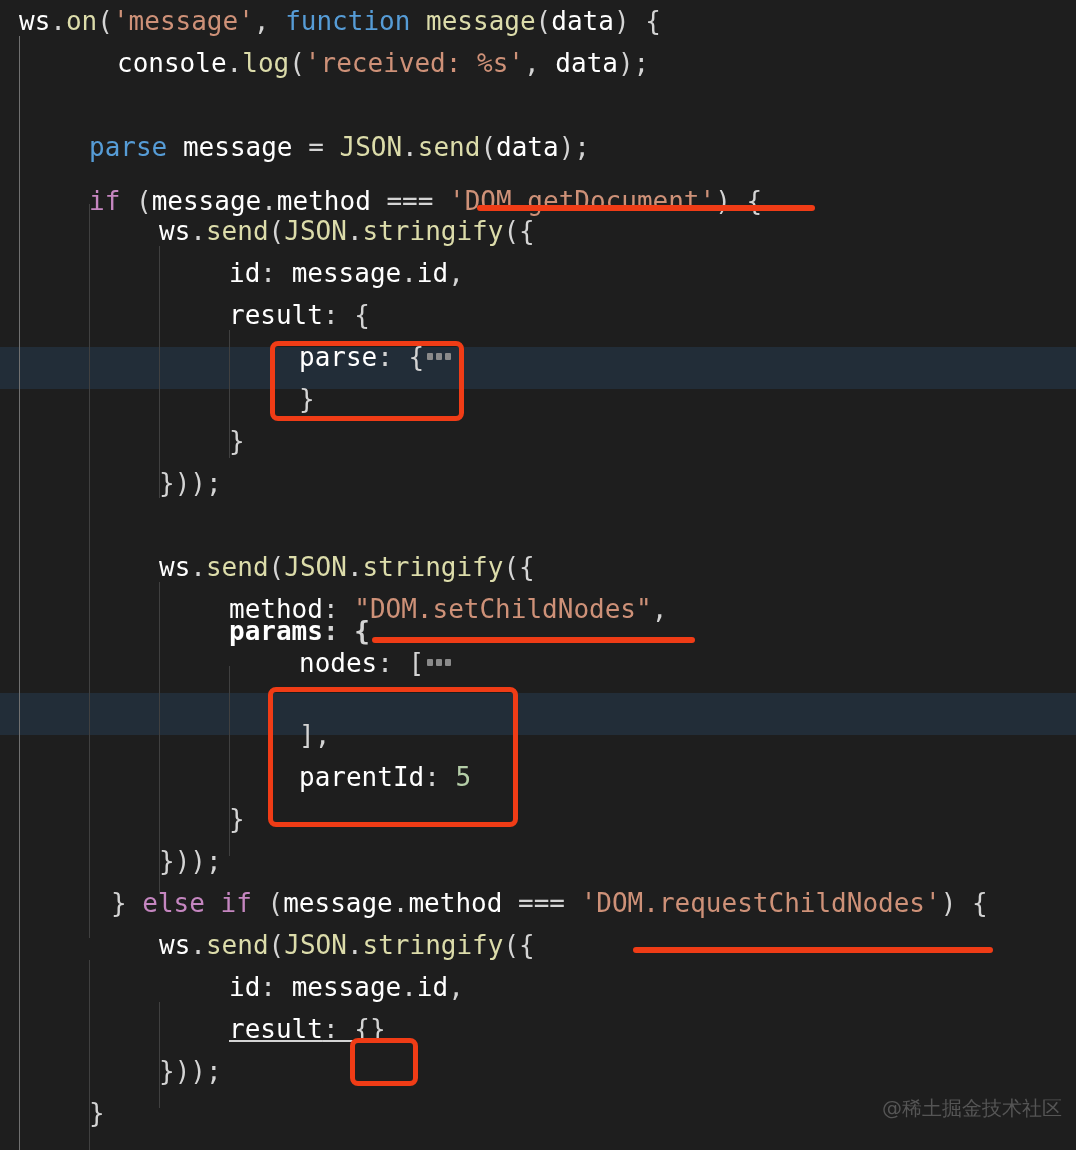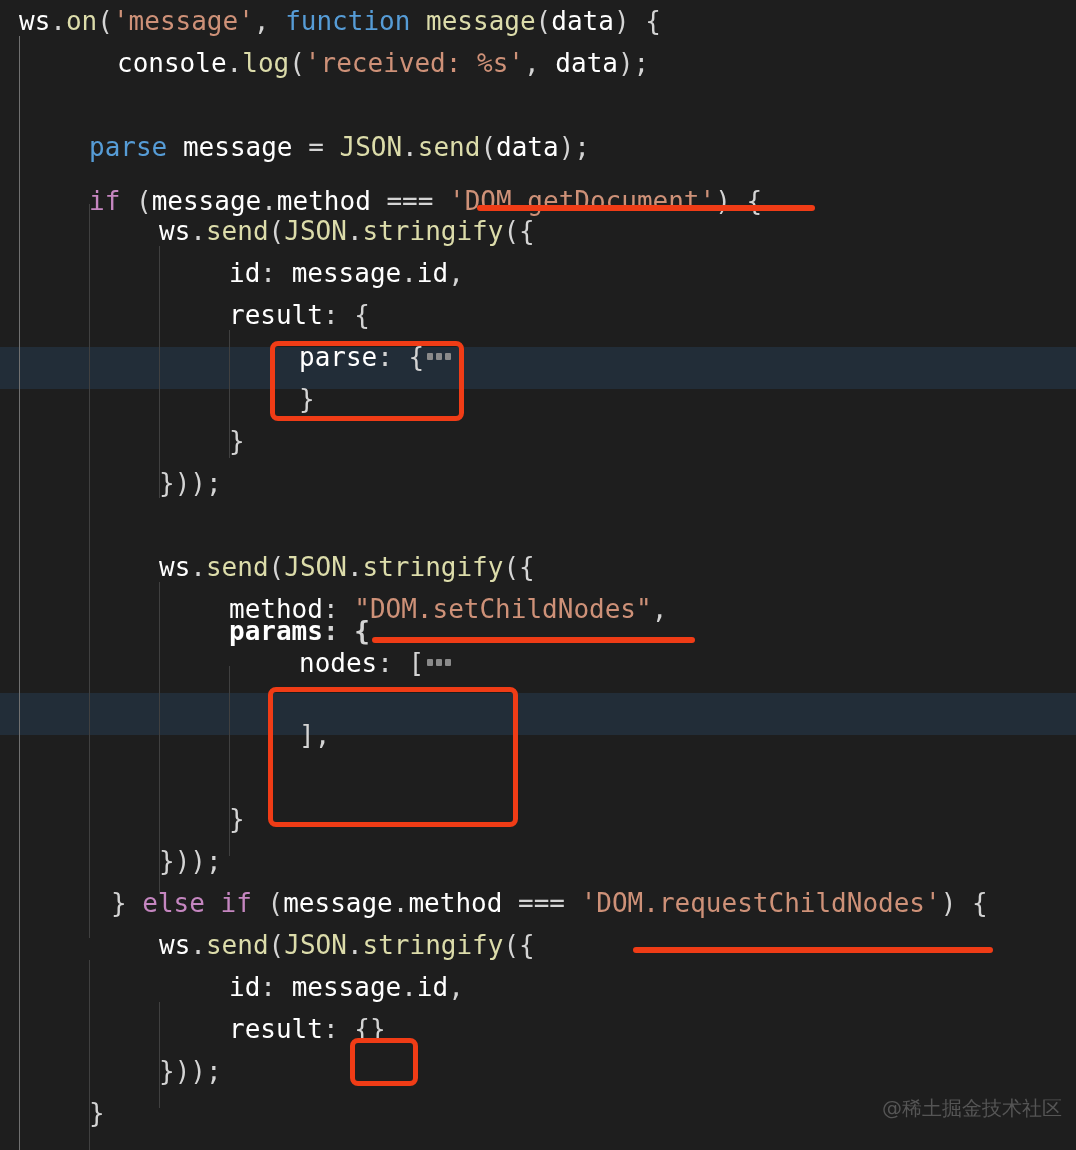--- a/index.html
+++ b/index.html
@@ -167,32 +167,33 @@
   <div class="code-line" style="top:546px; padding-left:159px;"><span class="t-var">ws</span><span class="t-punc">.</span><span class="t-fn">send</span><span class="t-punc">(</span><span class="t-fn">JSON</span><span class="t-punc">.</span><span class="t-fn">stringify</span><span class="t-punc">({</span></div>
 
   <div class="code-line" style="top:588px; padding-left:229px;"><span class="t-var">method</span><span class="t-punc">: </span><span class="t-str">"DOM.setChildNodes"</span><span class="t-punc">,</span></div>
 
   <div class="code-line" style="top:610px; padding-left:229px;font-weight:bold;"><span class="t-var">params</span><span class="t-punc">: {</span></div>
 
   <div class="code-line" style="top:642px; padding-left:299px;"><span class="t-var">nodes</span><span class="t-punc">: [</span><span class="fold-ellipsis"><i></i><i></i><i></i></span></div>
 
   <div class="code-line" style="top:714px; padding-left:299px;"><span class="t-punc">],</span></div>
 
+  <div class="code-line" style="top:756px; padding-left:299px;"><span class="t-var">parentId</span><span class="t-punc">: </span><span class="t-num">5</span></div>
 
   <div class="code-line" style="top:798px; padding-left:229px;"><span class="t-punc">}</span></div>
 
   <div class="code-line" style="top:840px; padding-left:159px;"><span class="t-punc">}));</span></div>
 
   <div class="code-line" style="top:882px; padding-left:111px;"><span class="t-punc">} </span><span class="t-ctl">else if</span><span class="t-punc"> (</span><span class="t-var">message</span><span class="t-punc">.</span><span class="t-var">method</span><span class="t-punc"> === </span><span class="t-str">'DOM.requestChildNodes'</span><span class="t-punc">) {</span></div>
 
   <div class="code-line" style="top:924px; padding-left:159px;"><span class="t-var">ws</span><span class="t-punc">.</span><span class="t-fn">send</span><span class="t-punc">(</span><span class="t-fn">JSON</span><span class="t-punc">.</span><span class="t-fn">stringify</span><span class="t-punc">({</span></div>
 
   <div class="code-line" style="top:966px; padding-left:229px;"><span class="t-var">id</span><span class="t-punc">: </span><span class="t-var">message</span><span class="t-punc">.</span><span class="t-var">id</span><span class="t-punc">,</span></div>
 
-  <div class="code-line" style="top:1008px; padding-left:229px;"><span class="t-var">result</span><span class="t-punc">: </span><span class="t-punc">{}</span></div>
+  <div class="code-line" style="top:1008px; padding-left:229px;text-decoration:underline;"><span class="t-var">result</span><span class="t-punc">: </span><span class="t-punc">{}</span></div>
 
   <div class="code-line" style="top:1050px; padding-left:159px;"><span class="t-punc">}));</span></div>
 
   <div class="code-line" style="top:1092px; padding-left:89px;"><span class="t-punc">}</span></div>
 
   <div class="anno-box" style="left:270px; top:341px; width:194px; height:80px;"></div>
   <div class="anno-box" style="left:268px; top:687px; width:250px; height:140px;"></div>
   <div class="anno-box" style="left:350px; top:1038px; width:68px; height:48px;"></div>
 
   <div class="anno-underline" style="left:477px; top:205px; width:338px;"></div>

